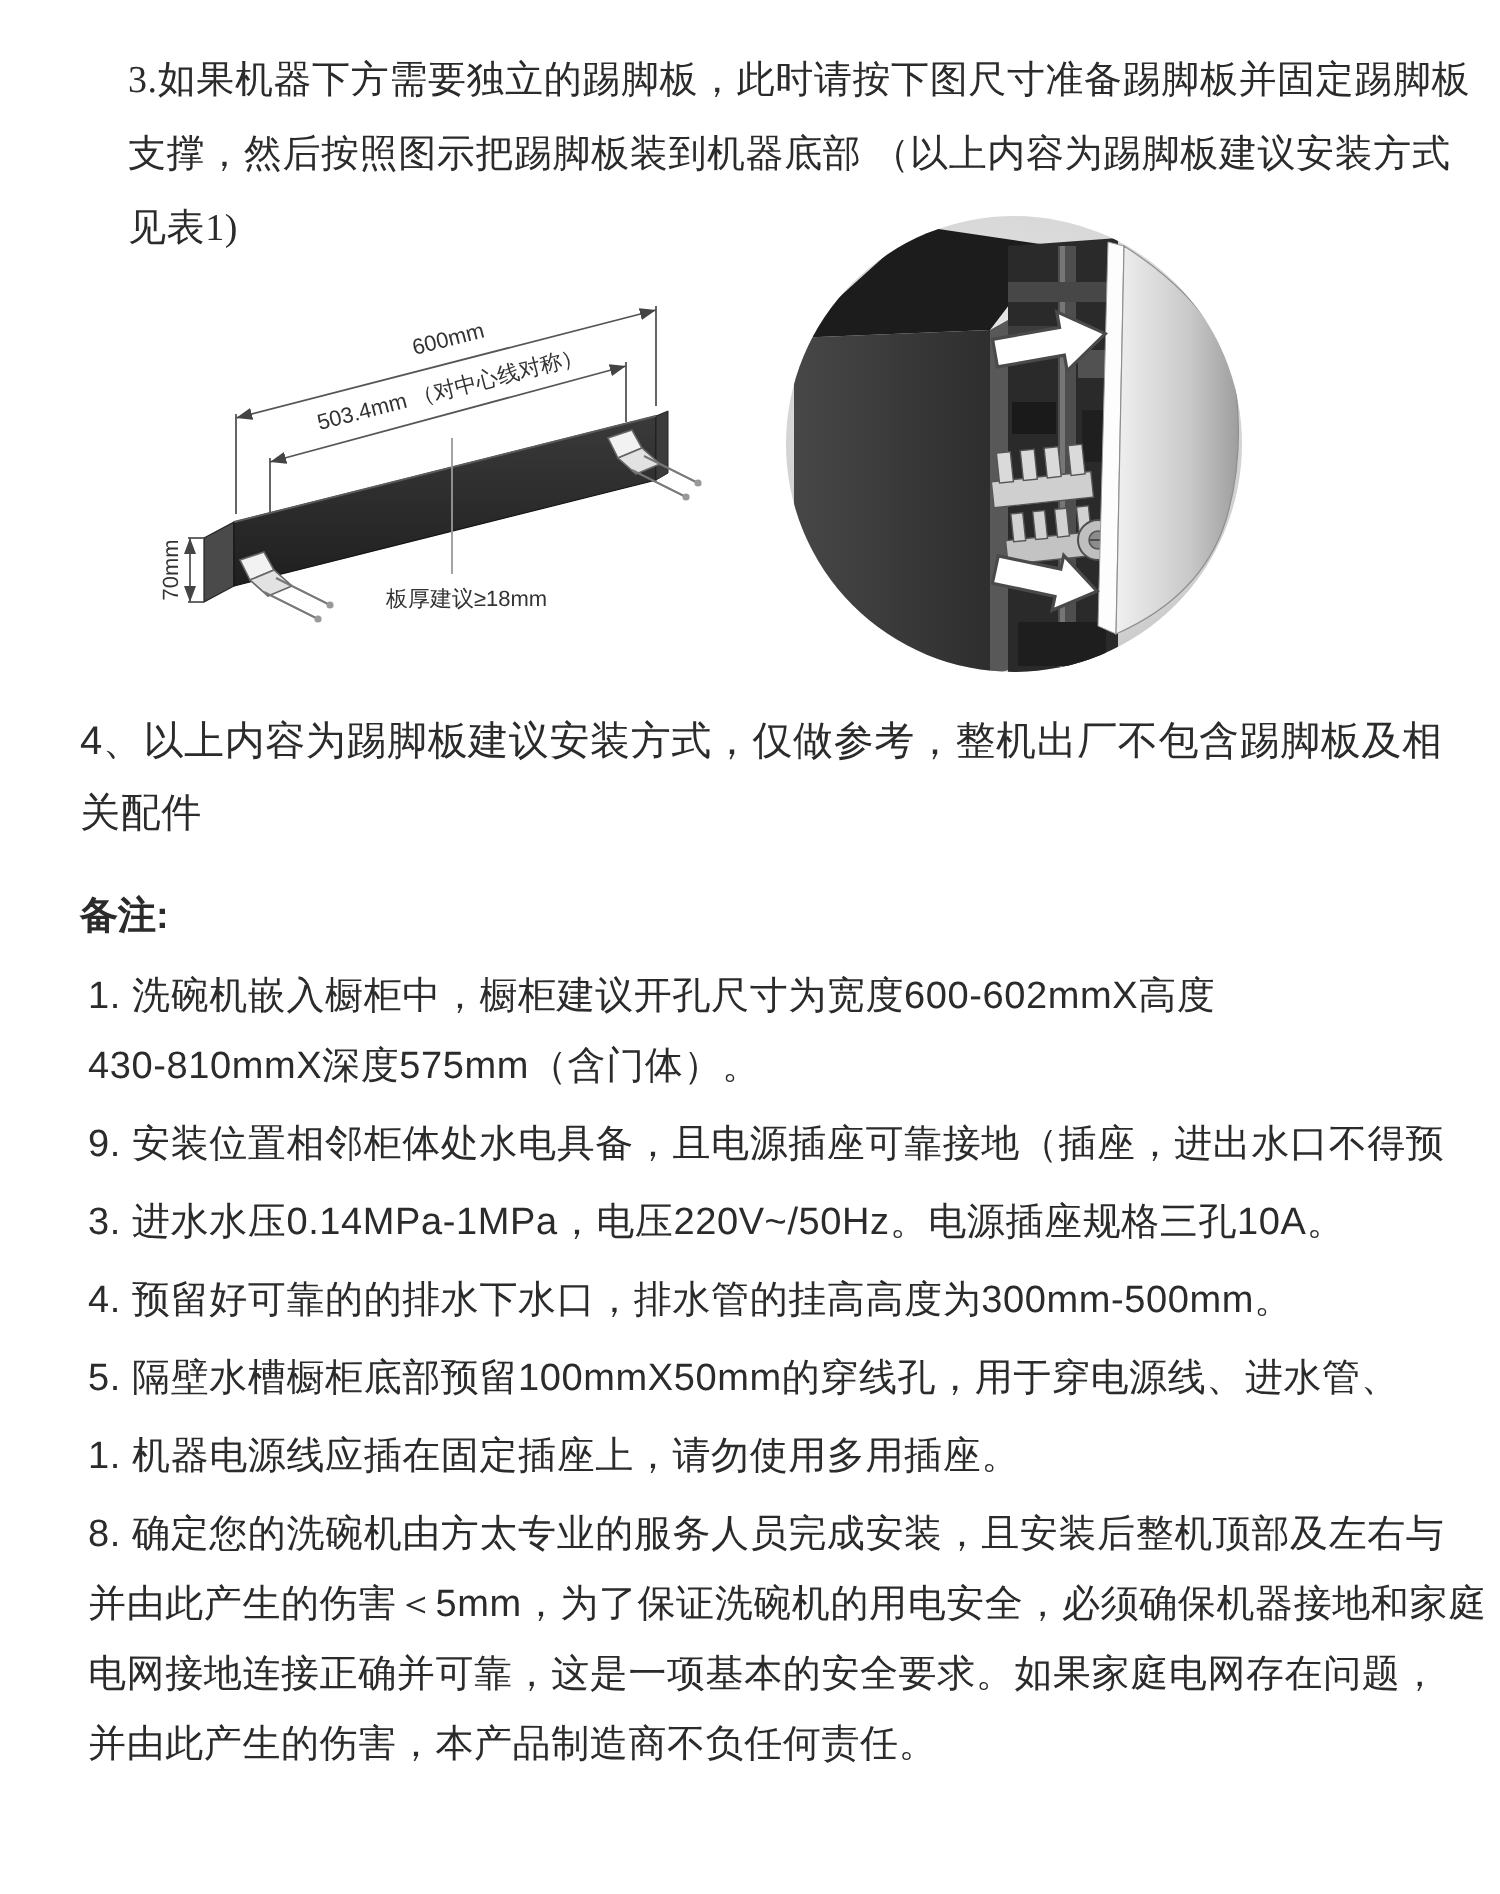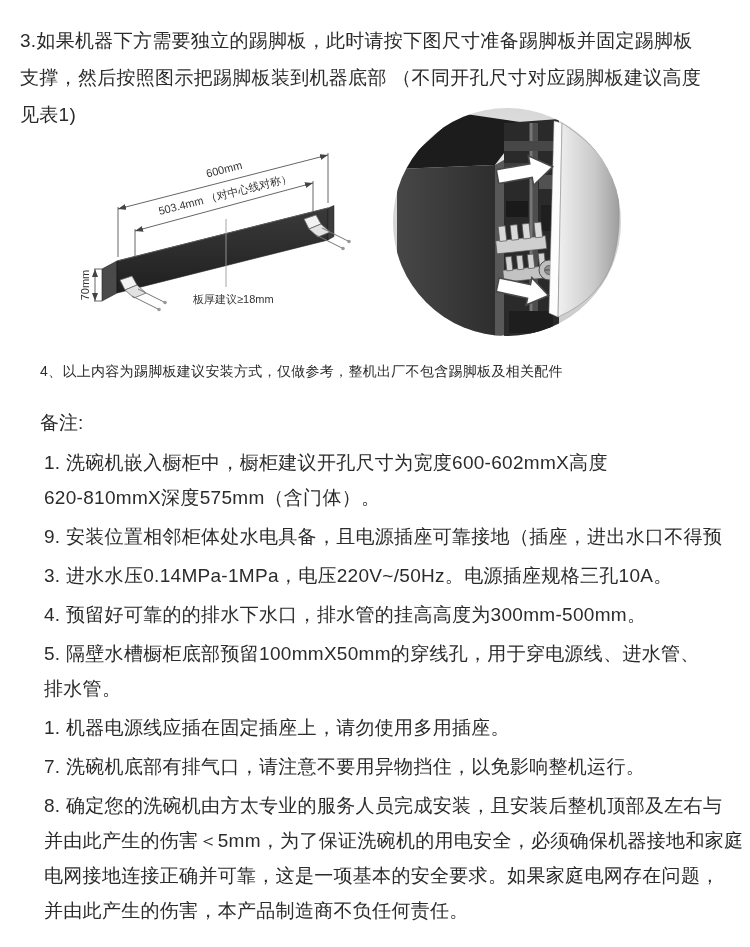--- a/index.html
+++ b/index.html
@@ -2,40 +2,40 @@
 <html><head>
 <meta charset="utf-8">
 <style>
   html,body{margin:0;padding:0;background:#ffffff;}
   body{width:750px;height:947px;overflow:hidden;
        font-family:"Liberation Sans","DejaVu Sans",sans-serif;
        color:#2b2b2b;}
   .page{width:750px;height:947px;position:relative;}
   .tline{display:block;white-space:nowrap;}
   .para{font-size:19px;line-height:37px;letter-spacing:0.3px;}
-  #step3{margin:22px 24px 0 20px;}
+  #step3{margin:22px 24px 0 64px;font-family:Liberation Serif, serif;}
   #figures{position:relative;height:216px;}
   #diagram-svg{position:absolute;left:80px;top:6px;}
   #detail-svg{position:absolute;left:391px;top:-28px;}
-  #step4{margin:4px 24px 0 40px;font-size:14px;line-height:36px;letter-spacing:0.3px;}
-  #notes-title{margin:16px 0 0 40px;font-size:19px;line-height:36px;font-weight:400;}
+  #step4{margin:4px 24px 0 40px;font-size:20px;line-height:36px;letter-spacing:0.3px;}
+  #notes-title{margin:16px 0 0 40px;font-size:19px;line-height:36px;font-weight:700;}
   #notes{margin:0 20px 0 40px;font-size:19px;line-height:35px;letter-spacing:0.3px;}
   .note-item{margin:4px;}
   .dim-text{font-size:11px;fill:#333;}
   .thick-text{font-size:11px;fill:#333;}
   svg{display:block;}
 </style>
 </head>
 <body>
 
 <div class="page">
 
   <div id="step3" class="para">
       <div class="tline">3.如果机器下方需要独立的踢脚板，此时请按下图尺寸准备踢脚板并固定踢脚板</div>
-      <div class="tline">支撑，然后按照图示把踢脚板装到机器底部 （不同开孔尺寸对应踢脚板建议高度</div>
+      <div class="tline">支撑，然后按照图示把踢脚板装到机器底部 （以上内容为踢脚板建议安装方式</div>
       <div class="tline">见表1)</div>
     </div>
 
   <div id="figures">
 
     <svg id="diagram-svg" width="330" height="205" viewBox="0 0 330 205">
       <defs>
         <marker id="arr" viewBox="0 0 8 6" refX="8" refY="3" markerWidth="9" markerHeight="7" orient="auto-start-reverse">
           <path d="M0,0 L8,3 L0,6 Z" fill="#444"></path>
         </marker>
@@ -177,40 +177,36 @@
     </svg>
   </div>
 
   <p id="step4">4、以上内容为踢脚板建议安装方式，仅做参考，整机出厂不包含踢脚板及相关配件</p>
 
   <p id="notes-title">备注:</p>
 
   <div id="notes">
       <div class="note-item">
         <div class="tline">1.  洗碗机嵌入橱柜中，橱柜建议开孔尺寸为宽度600-602mmX高度</div>
-        <div class="tline">620-810mmX深度575mm（含门体）。</div>
+        <div class="tline">430-810mmX深度575mm（含门体）。</div>
       </div>
       <div class="note-item">
         <div class="tline">9.  安装位置相邻柜体处水电具备，且电源插座可靠接地（插座，进出水口不得预</div>
       </div>
       <div class="note-item">
         <div class="tline">3.  进水水压0.14MPa-1MPa，电压220V~/50Hz。电源插座规格三孔10A。</div>
       </div>
       <div class="note-item">
         <div class="tline">4.  预留好可靠的的排水下水口，排水管的挂高高度为300mm-500mm。</div>
       </div>
       <div class="note-item">
         <div class="tline">5.  隔壁水槽橱柜底部预留100mmX50mm的穿线孔，用于穿电源线、进水管、</div>
-        <div class="tline">排水管。</div>
       </div>
       <div class="note-item">
         <div class="tline">1.  机器电源线应插在固定插座上，请勿使用多用插座。</div>
-      </div>
-      <div class="note-item">
-        <div class="tline">7.  洗碗机底部有排气口，请注意不要用异物挡住，以免影响整机运行。</div>
       </div>
       <div class="note-item">
         <div class="tline">8.  确定您的洗碗机由方太专业的服务人员完成安装，且安装后整机顶部及左右与</div>
         <div class="tline">并由此产生的伤害＜5mm，为了保证洗碗机的用电安全，必须确保机器接地和家庭</div>
         <div class="tline">电网接地连接正确并可靠，这是一项基本的安全要求。如果家庭电网存在问题，</div>
         <div class="tline">并由此产生的伤害，本产品制造商不负任何责任。</div>
       </div>
     </div>
 
 </div>

